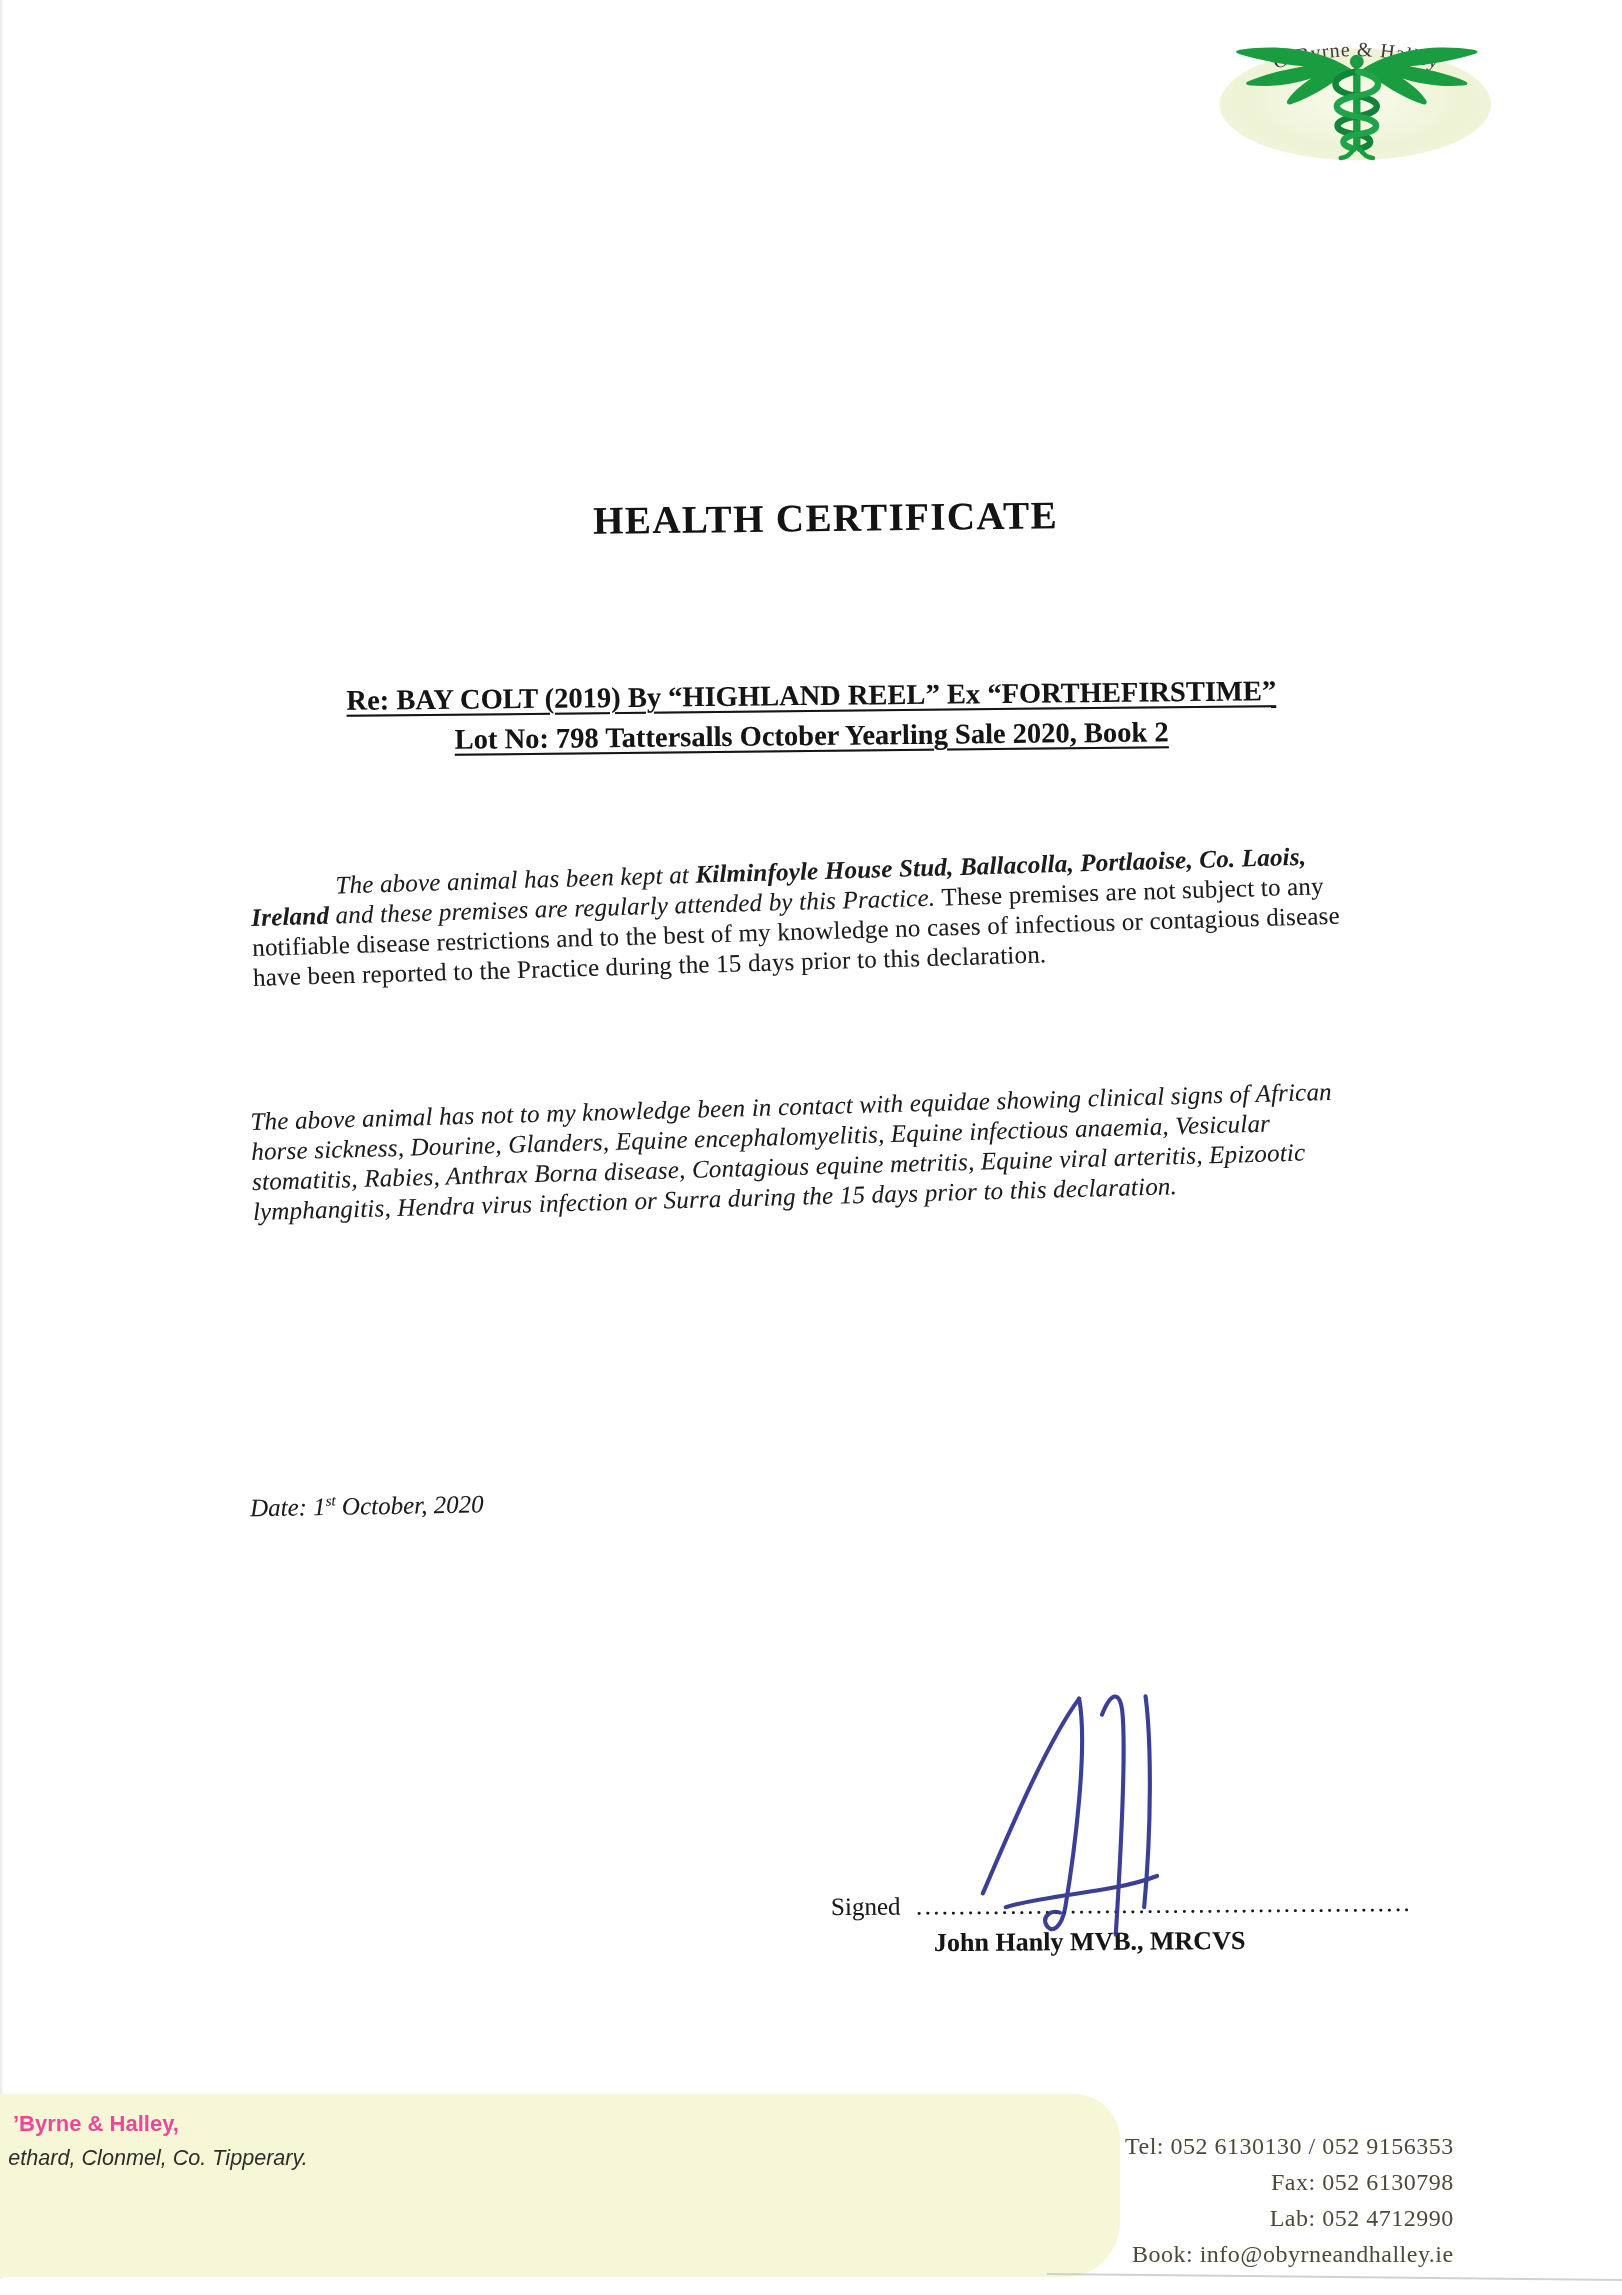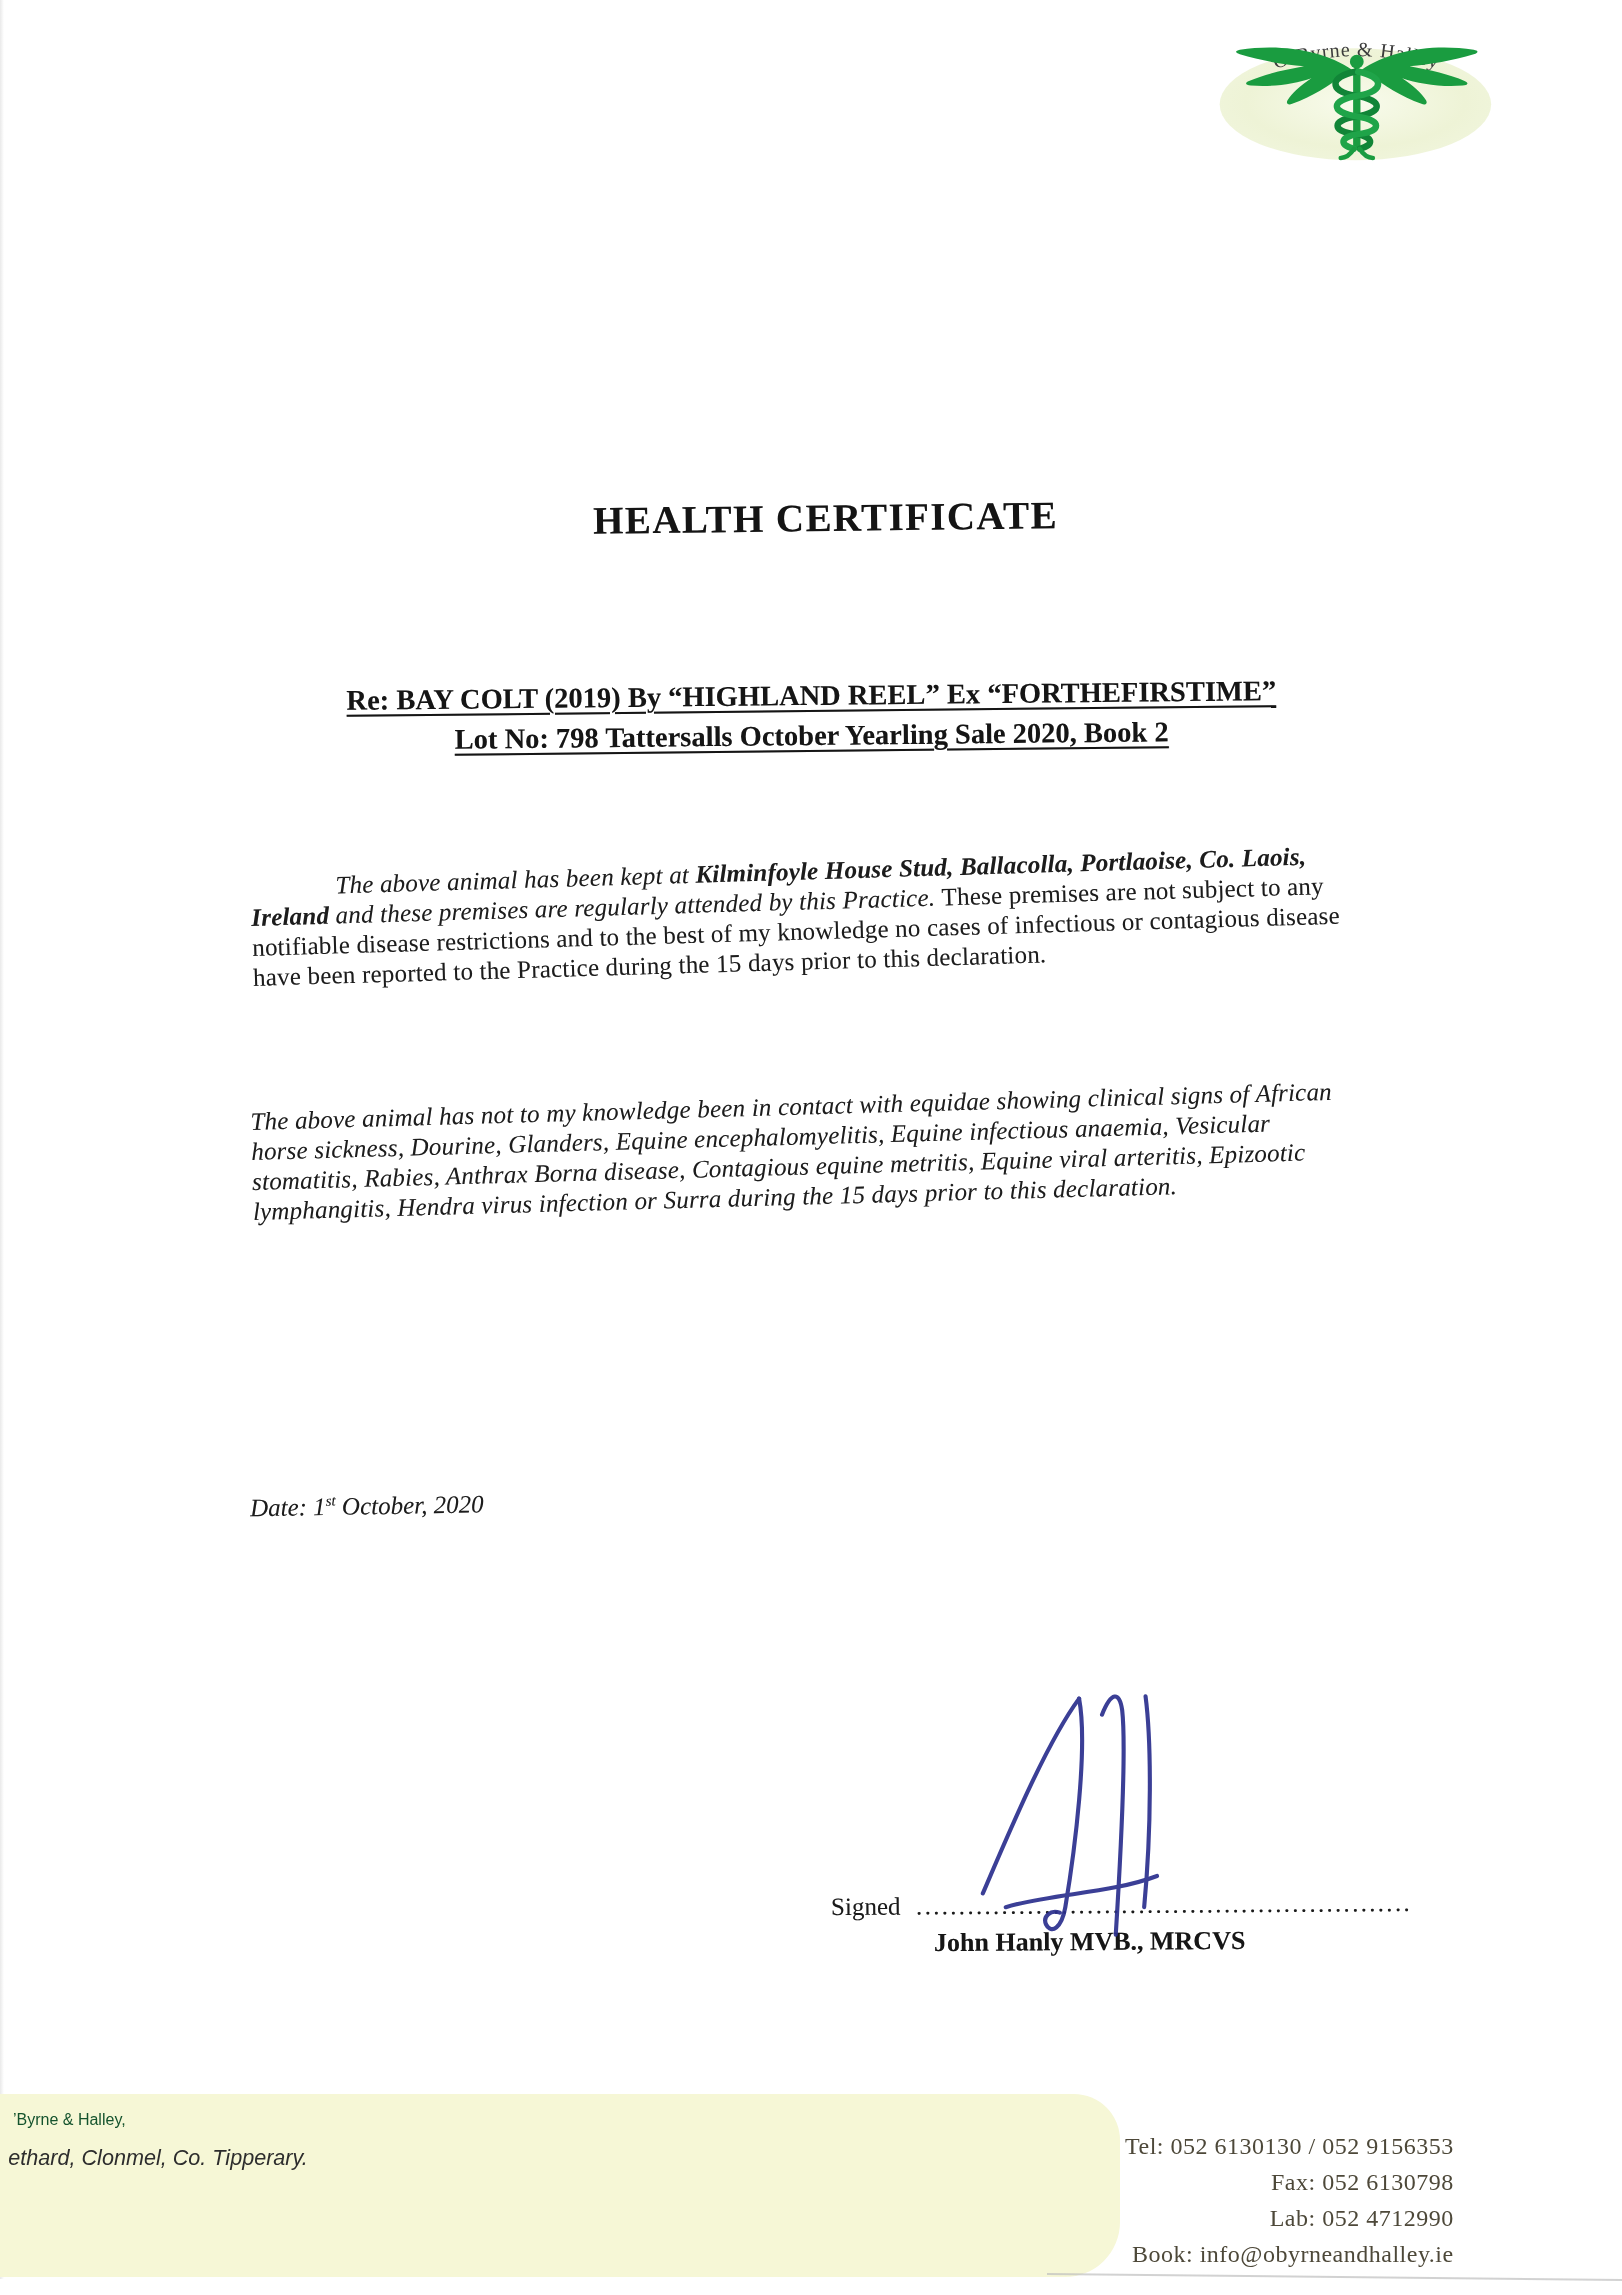--- a/index.html
+++ b/index.html
@@ -78,22 +78,22 @@
     text-shadow: 0 0 0.5px rgba(0,0,0,.3);
   }
 
   
   .footer-band {
     position: absolute; left: -37px; top: 2094px; width: 1157px; height: 183px;
     background: #f6f7d6; border-radius: 0 46px 55px 0;
   }
   .footer-brand {
     position: absolute; left: 13px; top: 2111px;
-    font-family: "Liberation Sans", sans-serif; font-weight: normal;
-    font-size: 16px; color: #14532d;
+    font-family: "Liberation Sans", sans-serif; font-weight: bold;
+    font-size: 22px; color: #ec4899;
   }
   .footer-address {
     position: absolute; left: 8.3px; top: 2145px;
     font-family: "Liberation Sans", sans-serif;
     font-size: 21.6px; color: #2d2d2d; font-style: italic;
   }
   .contacts {
     position: absolute; left: 1125px; top: 2128px;
     font-family: "Liberation Serif", serif;
     font-size: 24px; line-height: 36px; letter-spacing: 0.5px;

